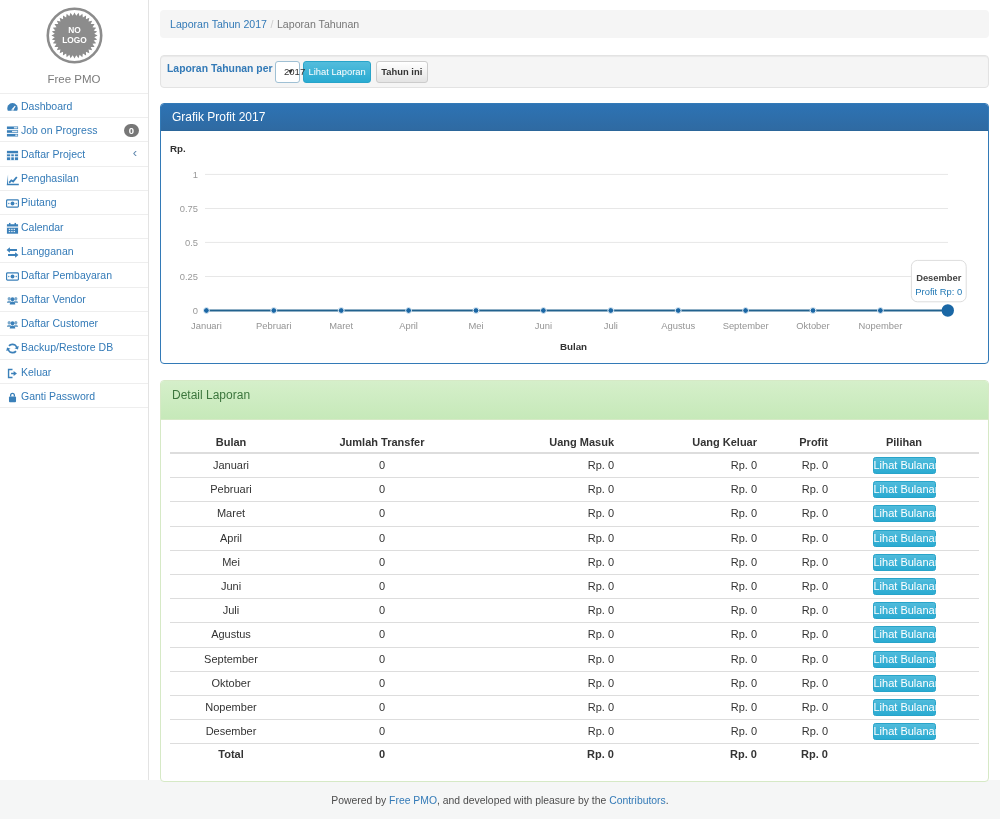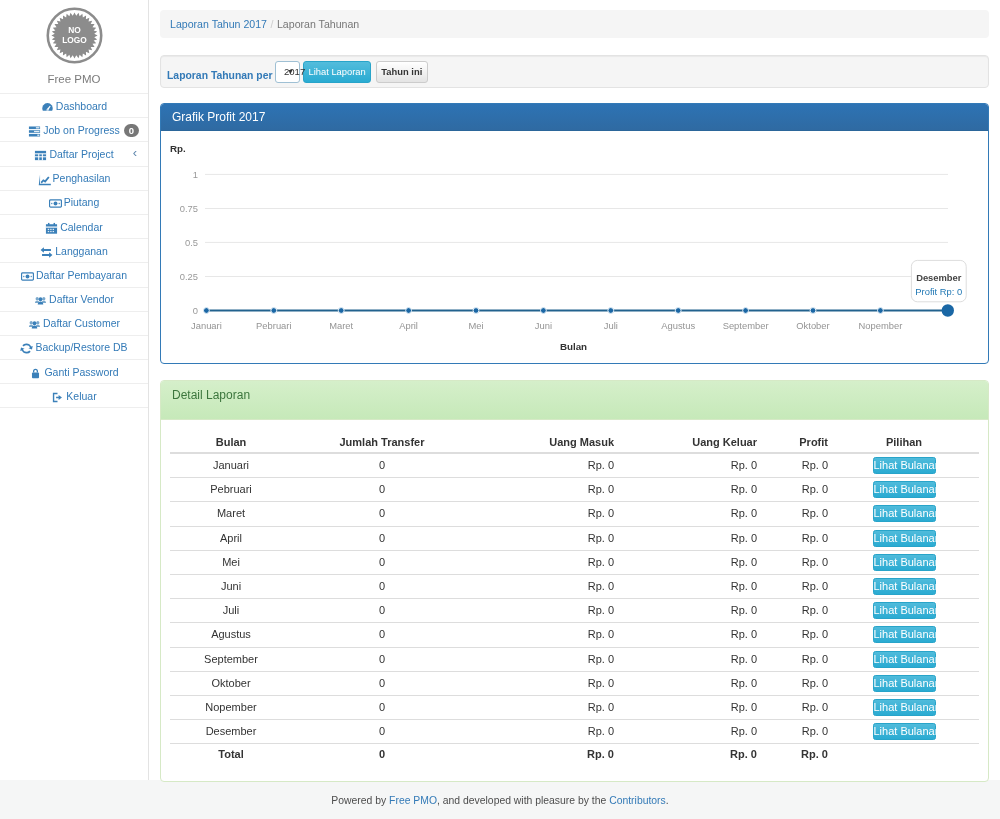--- a/index.html
+++ b/index.html
@@ -5,29 +5,29 @@
 * { box-sizing: border-box; margin:0; padding:0; }
 html,body { width:1000px; }
 body { font-family:"Liberation Sans",sans-serif; font-size:11px; line-height:1.45; color:#333; background:#fff; }
 a { color:#337ab7; text-decoration:none; }
 .layout { display:flex; align-items:stretch; height:780px; }
 .sidebar { flex:0 0 149px; width:149px; border-right:1px solid #e3e3e3; background:#fff; }
 .logo-wrap { text-align:center; padding-top:7px; height:93px; } .logo-wrap svg { display:block; margin:0 auto; }
 .brand { color:#7b7b7b; font-size:11.5px; margin-top:8px; line-height:15px; }
 ul.menu { list-style:none; border-top:1px solid #eee; }
 ul.menu li { border-bottom:1px solid #eee; }
-ul.menu li a { display:block; padding:3.6px 6px; height:23.2px; line-height:16px; font-size:10.5px; color:#337ab7; position:relative; white-space:nowrap;text-align:center; }
+ul.menu li a { display:block; padding:3.6px 6px; height:23.2px; line-height:16px; font-size:10.5px; color:#337ab7; position:relative; white-space:nowrap; }
 ul.menu li a .ic { display:inline-block; width:12px; text-align:center; margin-right:3px; vertical-align:-2px; }
 .badge0 { position:absolute; right:9px; top:5.5px; background:#777; color:#fff; border-radius:7px; font-size:9.5px; line-height:13px; padding:0 5px; font-weight:bold; }
 .chev { position:absolute; right:11px; top:3px; color:#5f87ad; font-size:13px; }
 .content { flex:1; padding:10px 12px 0 11px; }
 .breadcrumb { background:#f5f5f5; border-radius:4px; padding:5.5px 10px; height:28px; line-height:16px; margin-bottom:17px; font-size:10.6px; color:#777; }
 .breadcrumb .sep { color:#ccc; padding:0 3.5px; }
 .well { background:#f5f5f5; border:1px solid #e3e3e3; border-radius:4px; padding:4.5px 6px; height:33px; margin-bottom:15px; box-shadow:inset 0 1px 1px rgba(0,0,0,.05); }
-.well form { display:flex; align-items:flex-end; }
+.well form { display:flex; align-items:flex-start; }
 .well .lbl { font-weight:bold; color:#337ab7; font-size:10.4px; margin:0 2.5px 0 0; }
 .yearbox { display:inline-block; position:relative; height:22.5px; width:25px; border:1px solid #9fc0d4; border-radius:3px; background:#fff; color:#333; font-size:9.6px; line-height:20.5px; padding-left:8px; margin-right:3px; }
 .yearbox .caret { position:absolute; right:5px; top:0; font-size:7px; color:#333; line-height:20px; }
 .btn { display:inline-block; border-radius:3px; font-size:9.4px; line-height:12.5px; padding:4px 4.5px; border:1px solid transparent; text-align:center; cursor:pointer; font-family:inherit; height:22.5px; }
 .btn-info { background:linear-gradient(#53bcdc,#2aabd2); border-color:#28a4c9; color:#fff; }
 .btn-default { background:linear-gradient(#fff,#e4e4e4); border-color:#ccc; color:#333;font-weight:bold; }
 .panel { border:1px solid; border-radius:4px; margin-bottom:16px; background:#fff; }
 .panel-primary { border-color:#337ab7; }
 .panel-primary > .heading { background:linear-gradient(#2d73b4,#2f6aa2); color:#fff; border-bottom:1px solid #2b669a; border-radius:3px 3px 0 0; padding:6px 11px; font-size:12px; height:27px; line-height:15px; }
 .panel-success { border-color:#d6e9c6; }
@@ -152,29 +152,29 @@
               </svg></span>Daftar Customer</a>
         </li>
       <li>
           <a><span class="ic"><svg width="13" height="13" viewBox="0 0 14 14" style="vertical-align:-2px">
                 <path d="M7 1.6a5.4 5.4 0 0 1 5 3.3l1.7-.7-.8 4-3.8-1.5 1.7-.7A3.9 3.9 0 0 0 7 3.4a3.9 3.9 0 0 0-3 1.4L2.5 3.6A5.4 5.4 0 0 1 7 1.6z" fill="#3b80b9"></path>
                 <path d="M7 12.4a5.4 5.4 0 0 1-5-3.3l-1.7.7.8-4 3.8 1.5-1.7.7A3.9 3.9 0 0 0 7 10.6a3.9 3.9 0 0 0 3-1.4l1.5 1.2A5.4 5.4 0 0 1 7 12.4z" fill="#3b80b9"></path>
               </svg></span>Backup/Restore DB</a>
         </li>
       <li>
           <a><span class="ic"><svg width="13" height="13" viewBox="0 0 14 14" style="vertical-align:-2px">
+                <path d="M2 2h5v1.5H3.5v7H7V12H2z" fill="#3b80b9"></path>
+                <path d="M8.2 4.2L11.8 7l-3.6 2.8V7.9H5.5V6.1h2.7z" fill="#3b80b9"></path>
+              </svg></span>Keluar</a>
+        </li>
+      <li>
+          <a><span class="ic"><svg width="13" height="13" viewBox="0 0 14 14" style="vertical-align:-2px">
                 <path d="M4.3 6V4.6a2.7 2.7 0 0 1 5.4 0V6H8.3V4.6a1.3 1.3 0 0 0-2.6 0V6z" fill="#3b80b9"></path>
                 <rect x="3.2" y="6" width="7.6" height="6" rx="1" fill="#3b80b9"></rect>
               </svg></span>Ganti Password</a>
-        </li>
-      <li>
-          <a><span class="ic"><svg width="13" height="13" viewBox="0 0 14 14" style="vertical-align:-2px">
-                <path d="M2 2h5v1.5H3.5v7H7V12H2z" fill="#3b80b9"></path>
-                <path d="M8.2 4.2L11.8 7l-3.6 2.8V7.9H5.5V6.1h2.7z" fill="#3b80b9"></path>
-              </svg></span>Keluar</a>
         </li>
     </ul>
   </div>
   <div class="content">
     <div class="breadcrumb"><a>Laporan Tahun 2017</a><span class="sep">/</span>Laporan Tahunan</div>
     <div class="well">
       <form>
         <span class="lbl">Laporan Tahunan per</span>
         <span class="yearbox">2017<span class="caret">▼</span></span>
         <span class="btn btn-info" style="margin-right:4.5px;">Lihat Laporan</span>

